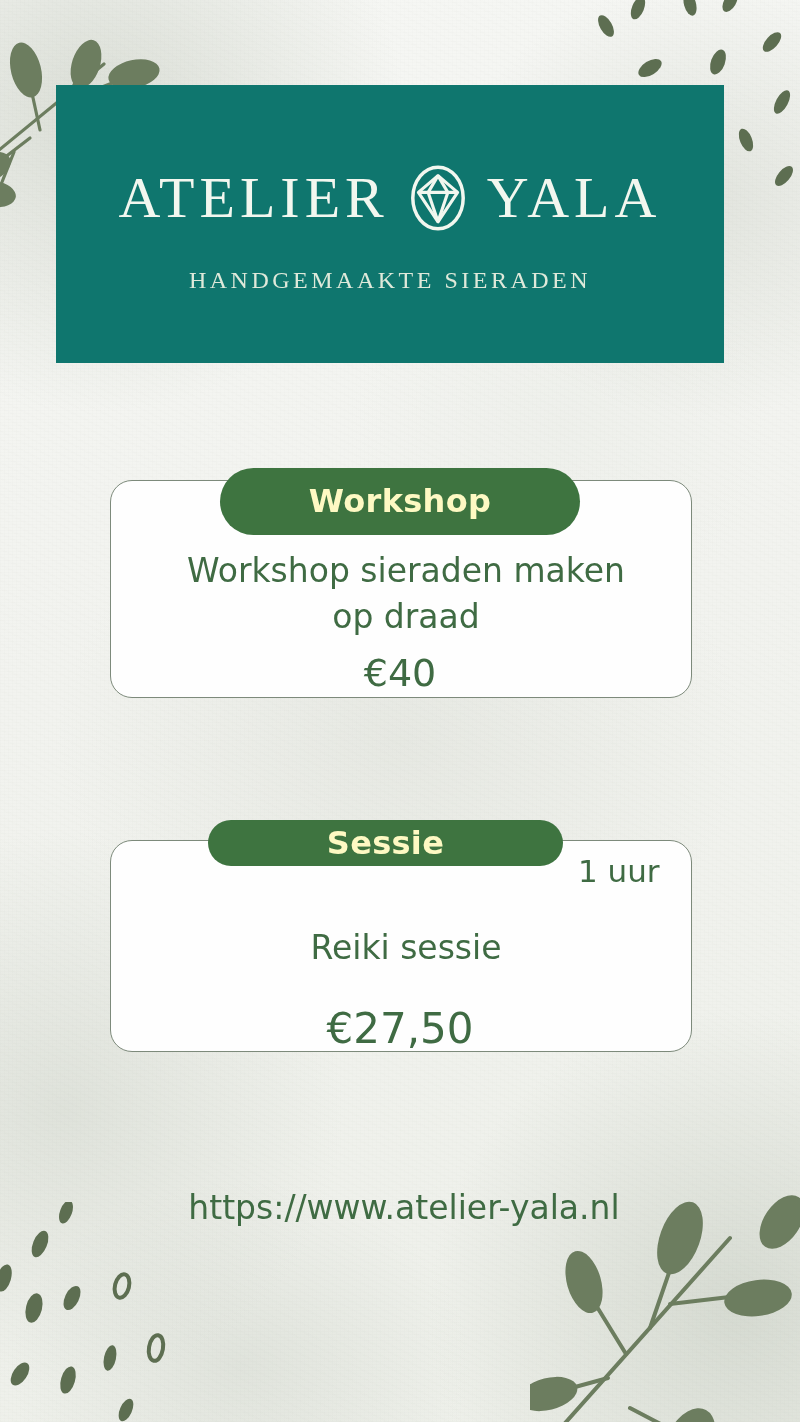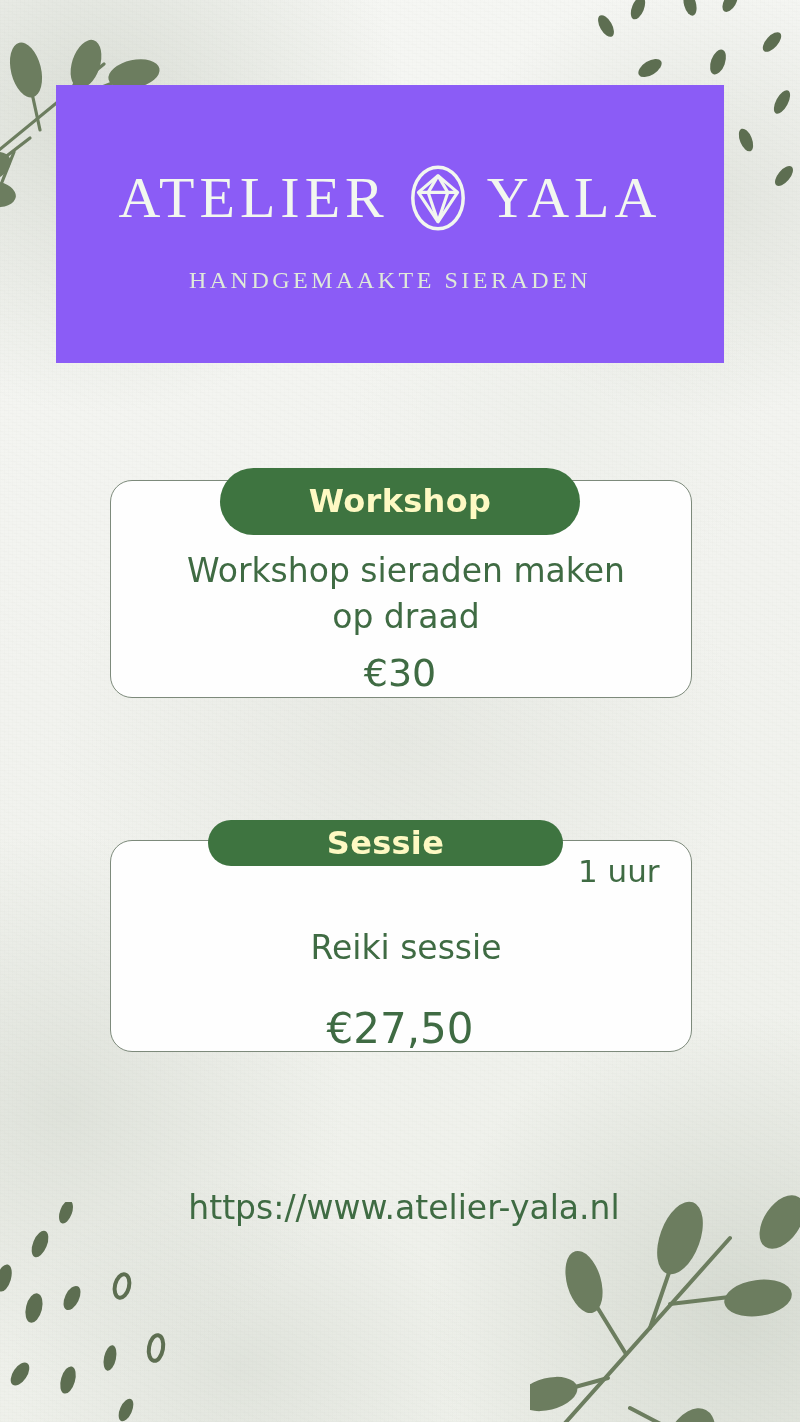--- a/index.html
+++ b/index.html
@@ -46,21 +46,21 @@
   #deco-tl { left:-56px;  top:-28px;  width:280px; height:250px; }
   #deco-br { right:-30px; bottom:-26px; width:300px; height:270px; }
   #deco-tr { right:0;     top:0;      width:230px; height:230px; }
   #deco-bl { left:0;      bottom:0;   width:250px; height:220px; }
 
   
   #banner {
     position:absolute;
     left:56px; top:85px;
     width:668px; height:278px;
-    background:#8b5cf6;
+    background:#0f766e;
     display:flex; flex-direction:column;
     align-items:center; justify-content:center;
   }
   #brand-row {
     display:flex; align-items:center; justify-content:center;
     gap:14px;
     margin-top:8px;
   }
   .brand-word {
     font-family:"Liberation Serif", serif;
@@ -233,21 +233,21 @@
     </div>
     <div id="tagline">HANDGEMAAKTE SIERADEN</div>
   </div>
 
   <div class="card" id="card-1"></div>
   <div class="badge" id="badge-1">Workshop</div>
   <div class="card-body desc" id="desc-1">
     <div>Workshop sieraden maken</div>
     <div>op draad</div>
   </div>
-  <div class="card-body price" id="price-1">€30</div>
+  <div class="card-body price" id="price-1">€40</div>
 
   <div class="card" id="card-2"></div>
   <div class="badge" id="badge-2">Sessie</div>
   <div id="duration-1">1 uur</div>
   <div class="card-body desc" id="desc-2">Reiki sessie</div>
   <div class="card-body price" id="price-2">€27,50</div>
 
   <div id="website">https://www.atelier-yala.nl</div>
 
 </div>

